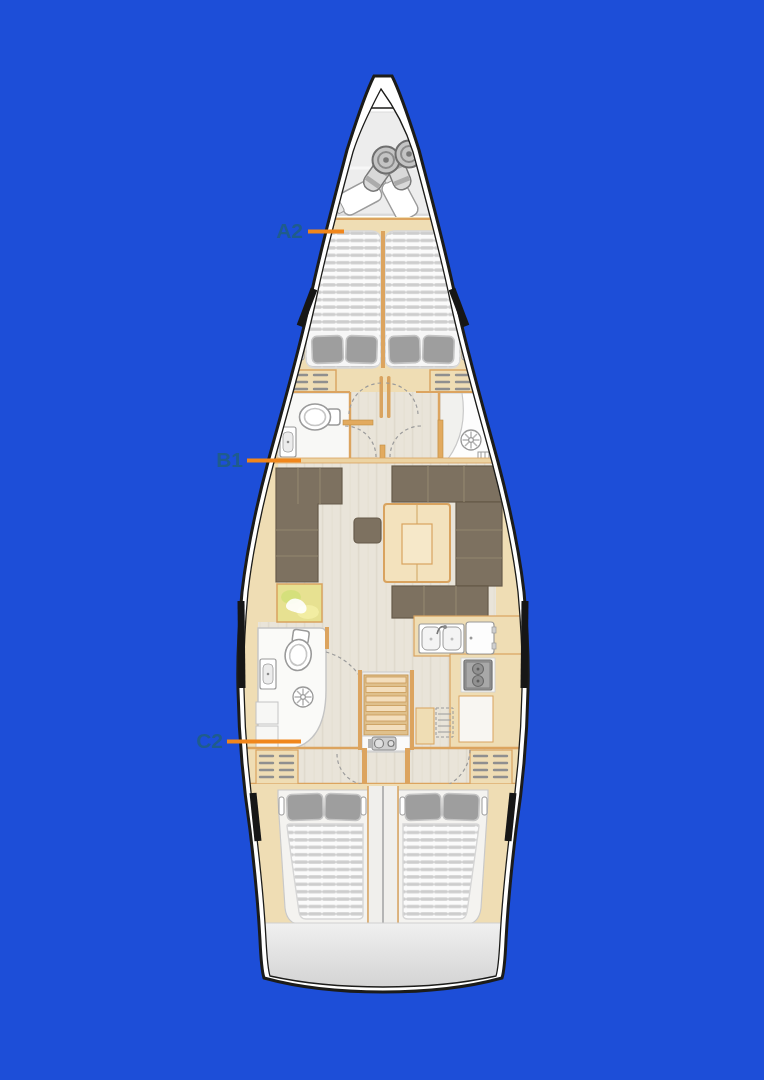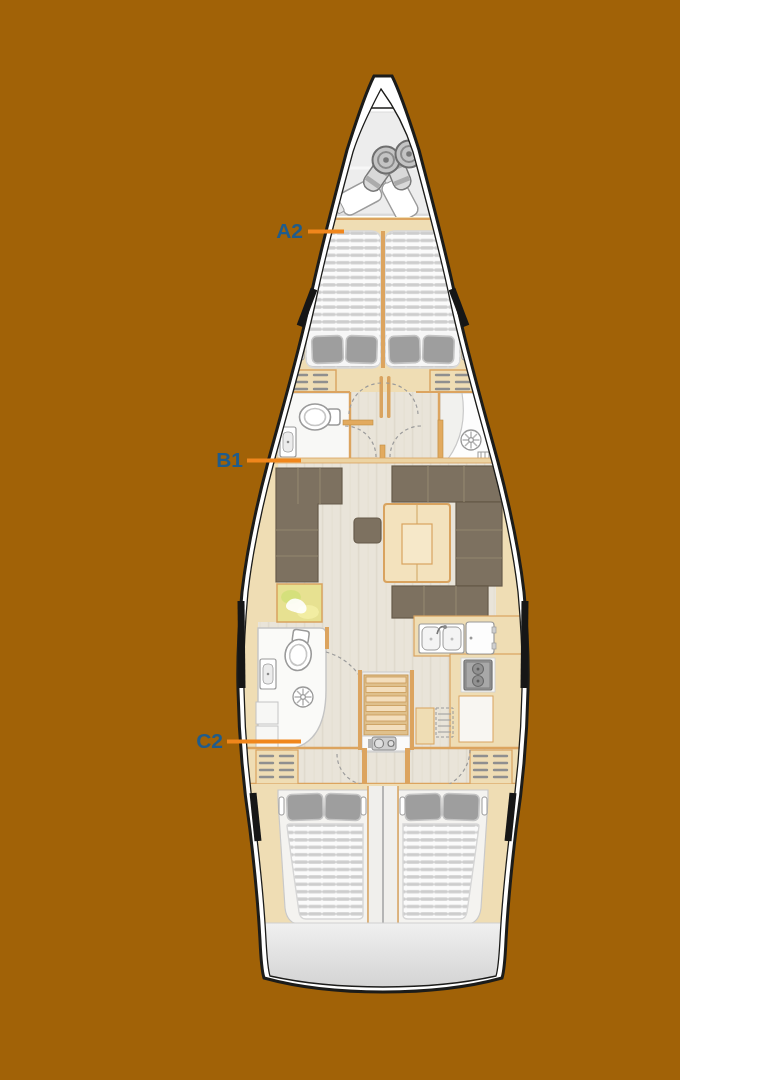--- a/index.html
+++ b/index.html
@@ -1,16 +1,16 @@
 <!DOCTYPE html>
 <html><head>
 <meta charset="utf-8">
 <style>
   html,body{margin:0;padding:0;background:#ffffff;}
-  .canvas{position:relative;width:680px;height:1080px;background:#a16207;overflow:hidden;
+  .canvas{position:relative;width:764px;height:1080px;background:#1d4ed8;overflow:hidden;
           font-family:"Liberation Sans", sans-serif;text-align:right;}
   svg{position:absolute;left:0;top:0;}
   .plan-label{font-family:"Liberation Sans", sans-serif;font-weight:bold;font-size:21px;}
 </style>
 </head>
 <body>
 
 <div class="canvas">
 <svg width="764" height="1080" viewBox="0 0 764 1080">
   <defs>

